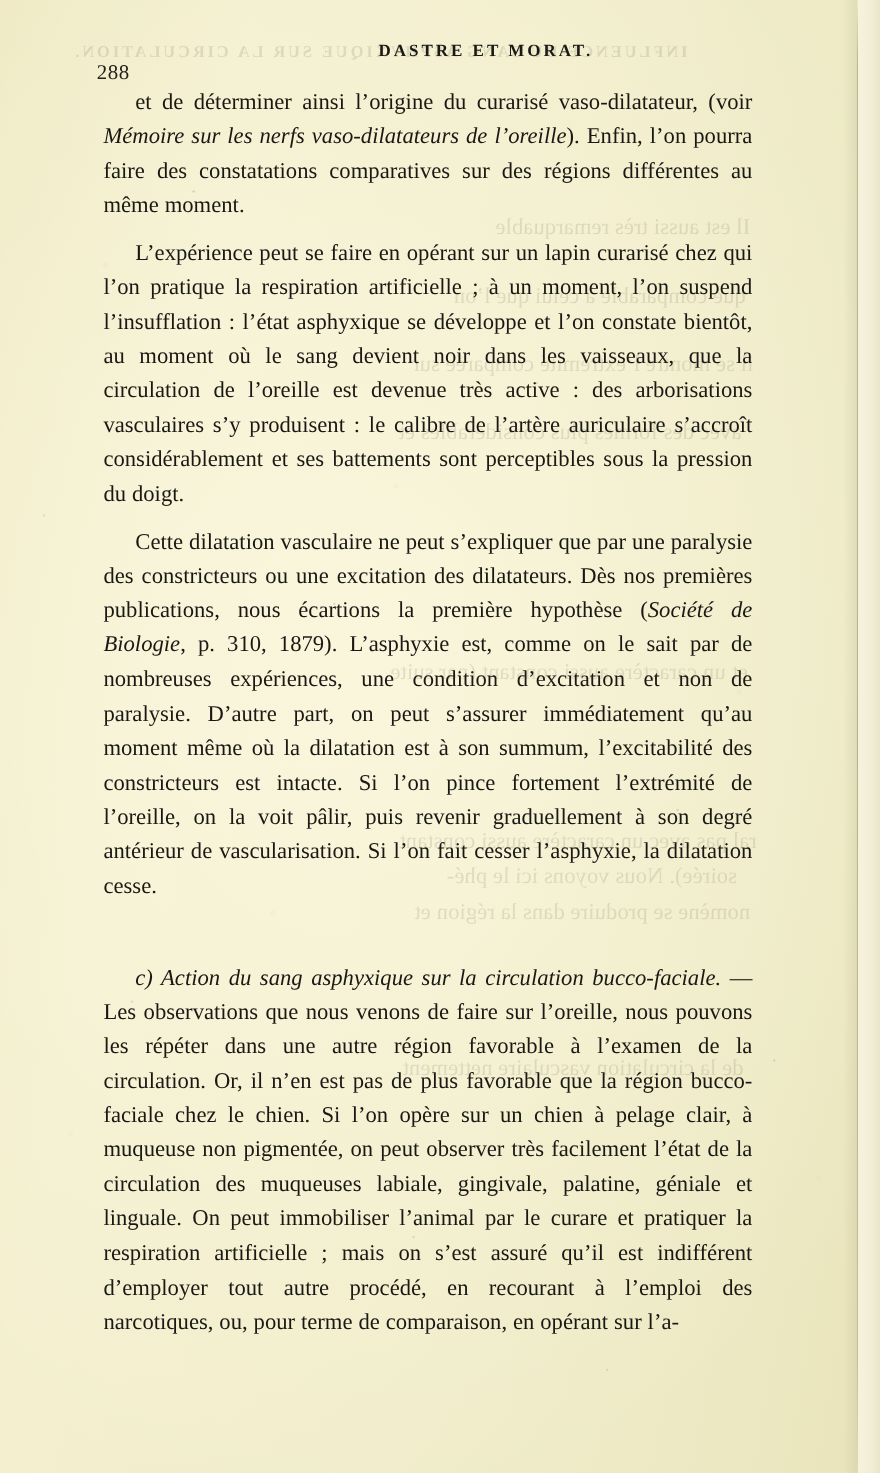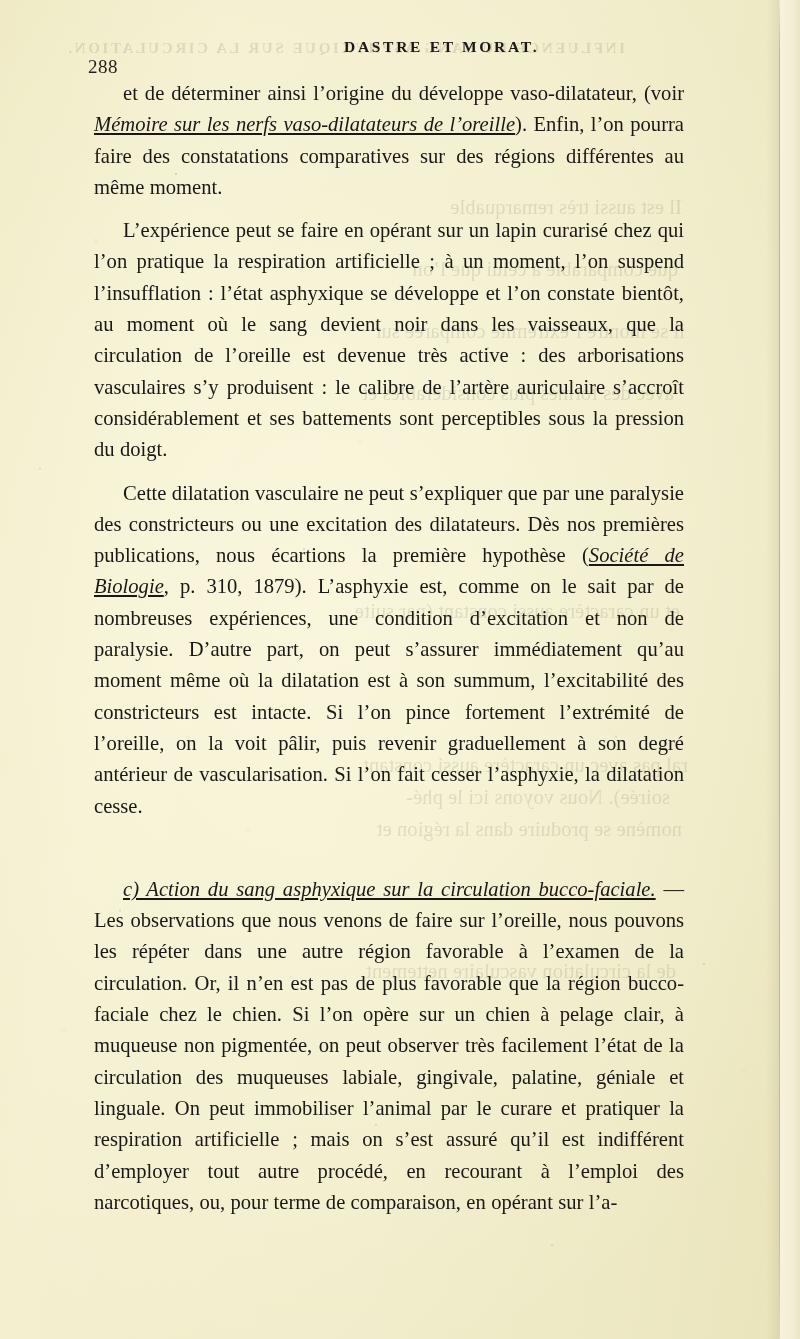--- a/index.html
+++ b/index.html
@@ -143,21 +143,20 @@
     text-indent: 29px;
     color: #1a1814;
     word-spacing: 0.2px;
   }
 
   .gap-sm { height: 12px; }
   .gap-lg { height: 52px; }
 
   .para i, .para em {
     font-style: italic;
-    text-decoration: underline;
   }
 
   .section-head {
     font-style: italic;
   }
 
   
   #speckle {
     position: absolute;
     inset: 0;
@@ -196,21 +195,21 @@
   </div>
 
   <div id="running-head">
     <div id="folio">288</div>
     <div id="head-title">DASTRE ET MORAT.</div>
   </div>
 
   <div id="body-text">
 
     <p class="para">
-      <span>et de déterminer ainsi l’origine du développe vaso-dilatateur, (voir </span><i class="ital">Mémoire sur les nerfs vaso-dilatateurs de l’oreille</i><span>). Enfin, l’on pourra faire des constatations comparatives sur des régions différentes au même moment.</span>
+      <span>et de déterminer ainsi l’origine du curarisé vaso-dilatateur, (voir </span><i class="ital">Mémoire sur les nerfs vaso-dilatateurs de l’oreille</i><span>). Enfin, l’on pourra faire des constatations comparatives sur des régions différentes au même moment.</span>
     </p>
 
     <div class="gap-sm"></div>
 
     <p class="para">
       <span>L’expérience peut se faire en opérant sur un lapin curarisé chez qui l’on pratique la respiration artificielle ; à un moment, l’on suspend l’insufflation : l’état asphyxique se développe et l’on constate bientôt, au moment où le sang devient noir dans les vaisseaux, que la circulation de l’oreille est devenue très active : des arborisations vasculaires s’y produisent : le calibre de l’artère auriculaire s’accroît considérablement et ses battements sont perceptibles sous la pression du doigt.</span>
     </p>
 
     <div class="gap-sm"></div>
 

